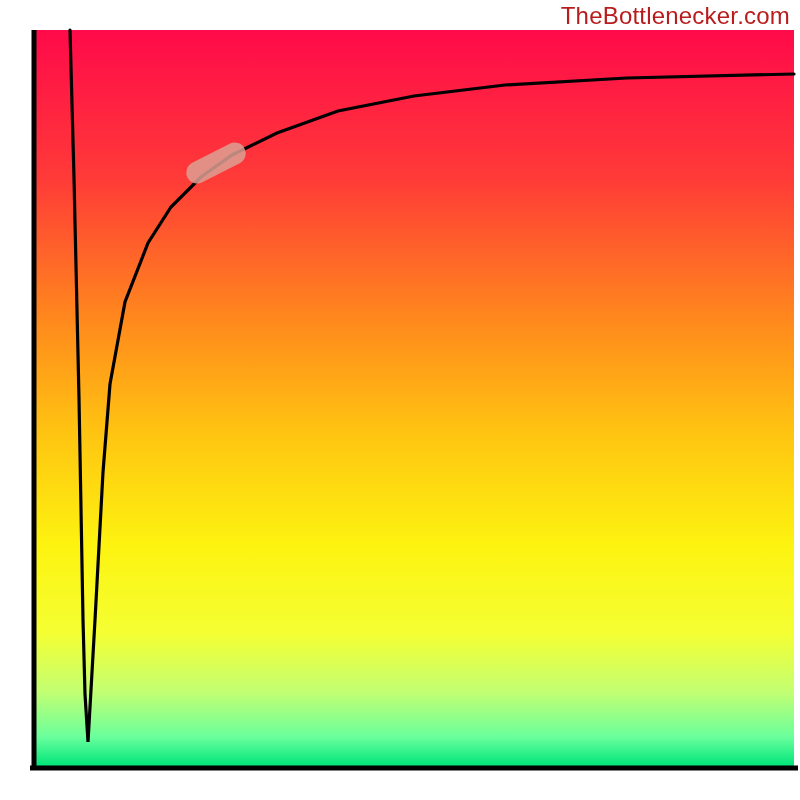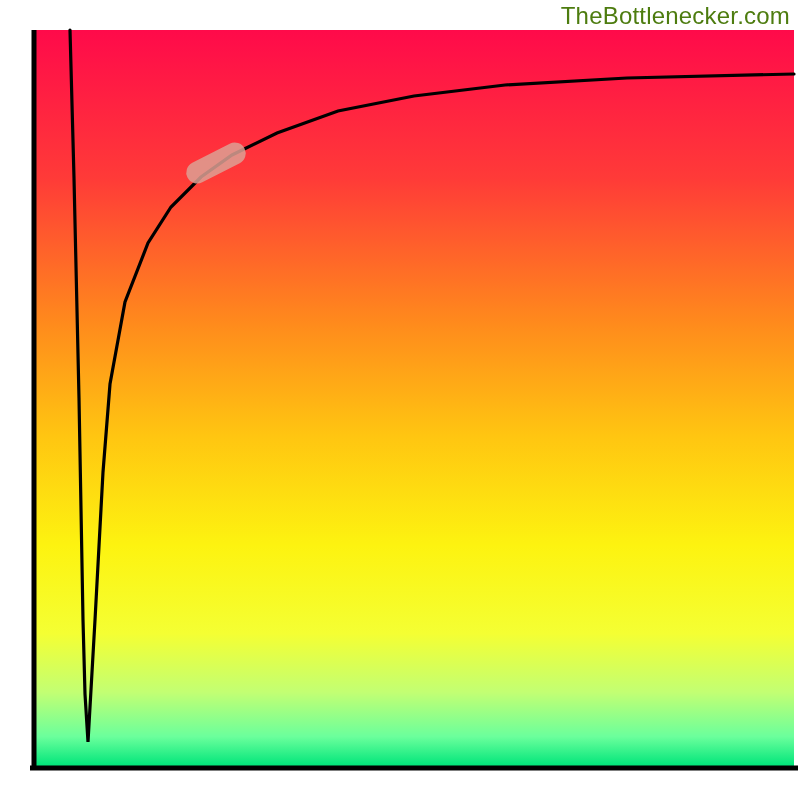--- a/index.html
+++ b/index.html
@@ -15,21 +15,21 @@
     width: 800px;
     height: 800px;
     overflow: hidden;
   }
   .watermark {
     position: absolute;
     top: 2px;
     right: 10px;
     font-size: 24px;
     font-weight: 500;
-    color: #4d7c0f;
+    color: #b91c1c;
     z-index: 10;
     letter-spacing: 0.2px;
   }
   svg.plot {
     position: absolute;
     top: 0;
     left: 0;
     width: 800px;
     height: 800px;
   }

